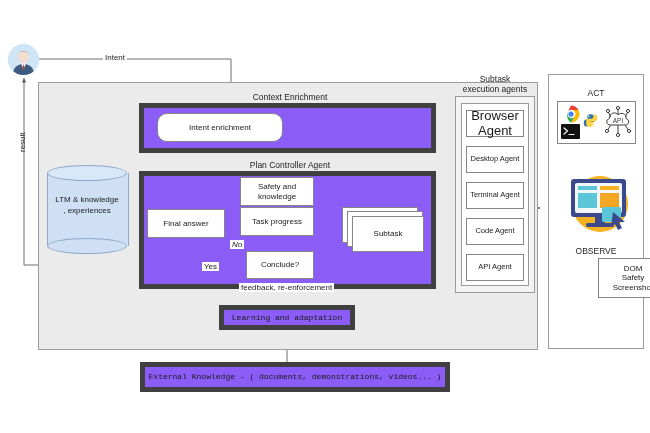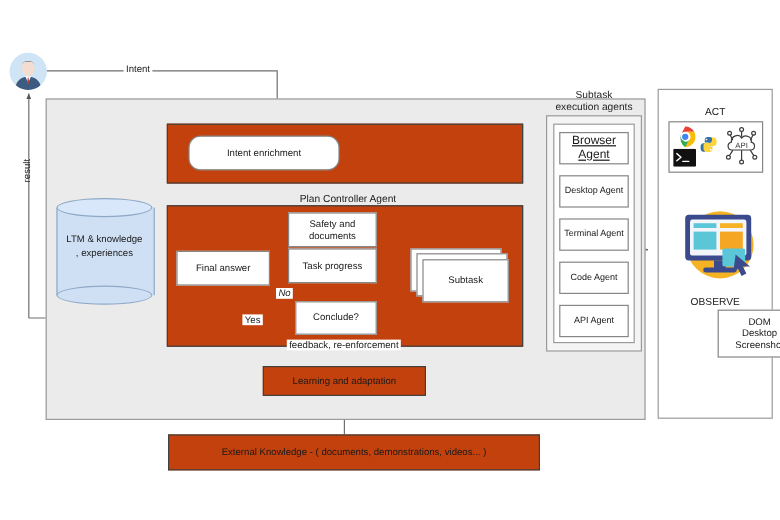--- a/index.html
+++ b/index.html
@@ -9,21 +9,21 @@
     font-family:"Liberation Sans","DejaVu Sans",sans-serif;
     position:relative;overflow:hidden;
     color:#1a1a1a;
   }
   #canvas{position:absolute;left:0;top:0;width:532px;height:433px;}
 
   
   .box{position:absolute;box-sizing:border-box;display:flex;align-items:center;
        justify-content:center;text-align:center;line-height:1.15;}
   .white-box{background:#ffffff;border:1px solid #868686;}
-  .blue-box{background:#c2410c;border:1px solid #404040;}
+  .blue-box{background:#8b5cf6;border:5px solid #404040;font-family:Liberation Mono, monospace;}
   .grey-panel{background:#ebebeb;border:1px solid #9a9a9a;}
   .plain-panel{background:#ffffff;border:1px solid #9a9a9a;}
 
   .section-label{position:absolute;font-size:8.5px;color:#222;text-align:center;
                  line-height:1.2;}
   .edge-label{position:absolute;font-size:8px;color:#222;background:#ffffff;
               padding:0 2px;white-space:nowrap;}
   .vlabel{position:absolute;font-size:8px;color:#222;
           transform:rotate(-90deg);transform-origin:left top;white-space:nowrap;}
 
@@ -119,27 +119,28 @@
   <div id="cylinder">
     <div class="cyl-body"></div>
     <div class="cyl-bot"></div>
     <div class="cyl-top"></div>
     <div class="cyl-text">
       <div>LTM &amp; knowledge</div>
       <div>, experiences</div>
     </div>
   </div>
 
+  <div class="section-label" style="left:200px;top:92px;width:180px;">Context Enrichment</div>
   <div class="box blue-box" style="left:139px;top:103px;width:297px;height:50px;"></div>
   <div class="box white-box" style="left:157px;top:113px;width:126px;height:29px;font-size:8px;border-radius:10px;">Intent enrichment</div>
 
   <div class="section-label" style="left:200px;top:160px;width:180px;">Plan Controller Agent</div>
   <div class="box blue-box" style="left:139px;top:171px;width:297px;height:118px;"></div>
 
-  <div class="box white-box" style="left:240px;top:177px;width:74px;height:29px;font-size:8px;padding:0 3px;">Safety and documents</div>
+  <div class="box white-box" style="left:240px;top:177px;width:74px;height:29px;font-size:8px;padding:0 3px;">Safety and knowledge</div>
 
   <div class="box white-box" style="left:147px;top:209px;width:78px;height:29px;font-size:8px;">Final answer</div>
 
   <div class="box white-box" style="left:240px;top:207px;width:74px;height:29px;font-size:8px;">Task progress</div>
 
   <div class="box white-box" style="left:246px;top:251px;width:68px;height:28px;font-size:8px;">Conclude?</div>
 
   <div class="stack-card" style="left:342px;top:207px;width:74px;height:34px;"></div>
   <div class="stack-card" style="left:347px;top:211px;width:74px;height:34px;"></div>
   <div class="box white-box" style="left:352px;top:216px;width:72px;height:36px;font-size:8px;">Subtask</div>
@@ -152,21 +153,21 @@
 
   <div class="box blue-box" style="left:140px;top:362px;width:310px;height:30px;font-size:8px;">External Knowledge - ( documents, demonstrations, videos... )</div>
 
   <div class="section-label" style="left:455px;top:74px;width:80px;">
     <div>Subtask</div>
     <div>execution agents</div>
   </div>
   <div class="box grey-panel" style="left:455px;top:96px;width:80px;height:197px;background:#f4f4f4;"></div>
   <div class="box plain-panel" style="left:461px;top:103px;width:68px;height:183px;"></div>
 
-  <div class="box white-box" style="left:466px;top:110px;width:58px;height:27px;font-size:10px;text-decoration:underline;">Browser Agent</div>
+  <div class="box white-box" style="left:466px;top:110px;width:58px;height:27px;font-size:13px;">Browser Agent</div>
   <div class="box white-box" style="left:466px;top:146px;width:58px;height:27px;font-size:7.5px;">Desktop Agent</div>
   <div class="box white-box" style="left:466px;top:218px;width:58px;height:27px;font-size:7.5px;">Code Agent</div>
   <div class="box white-box" style="left:466px;top:182px;width:58px;height:27px;font-size:7.5px;">Terminal Agent</div>
   <div class="box white-box" style="left:466px;top:254px;width:58px;height:27px;font-size:7.5px;">API  Agent</div>
 
   <div class="box plain-panel" style="left:548px;top:74px;width:96px;height:275px;"></div>
 
   <div class="section-label" style="left:548px;top:88px;width:96px;font-size:8.5px;">ACT</div>
   <div class="box white-box" style="left:557px;top:101px;width:79px;height:43px;"></div>
 
@@ -230,17 +231,17 @@
       <rect x="29" y="47" width="10" height="7" fill="#3b4a8c"></rect>
       <rect x="20" y="53" width="28" height="4" rx="2" fill="#3b4a8c"></rect>
       <rect x="36" y="37" width="19" height="15" rx="1.5" fill="#5bc6d8"></rect>
       <path d="M47 42 L59 52 L53 52 L56 58 L52 60 L49 54 L45 57 z" fill="#3b4a8c"></path>
     </svg>
   </div>
 
   <div class="section-label" style="left:548px;top:246px;width:96px;font-size:8.5px;">OBSERVE</div>
   <div class="box white-box" style="left:562px;top:258px;width:70px;height:40px;flex-direction:column;font-size:8px;margin-left:36px;">
     <div>DOM</div>
-    <div>Desktop</div>
+    <div>Safety</div>
     <div>Screenshot</div>
   </div>
 
 </div>
 
 </body></html>

